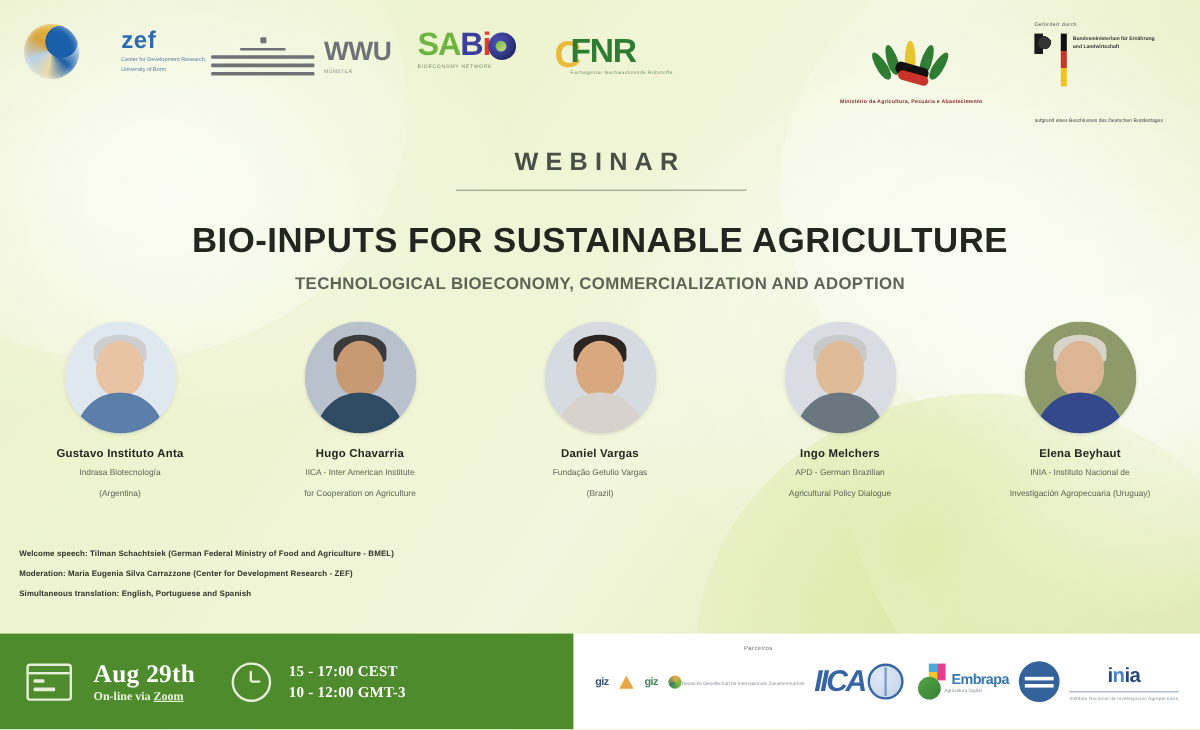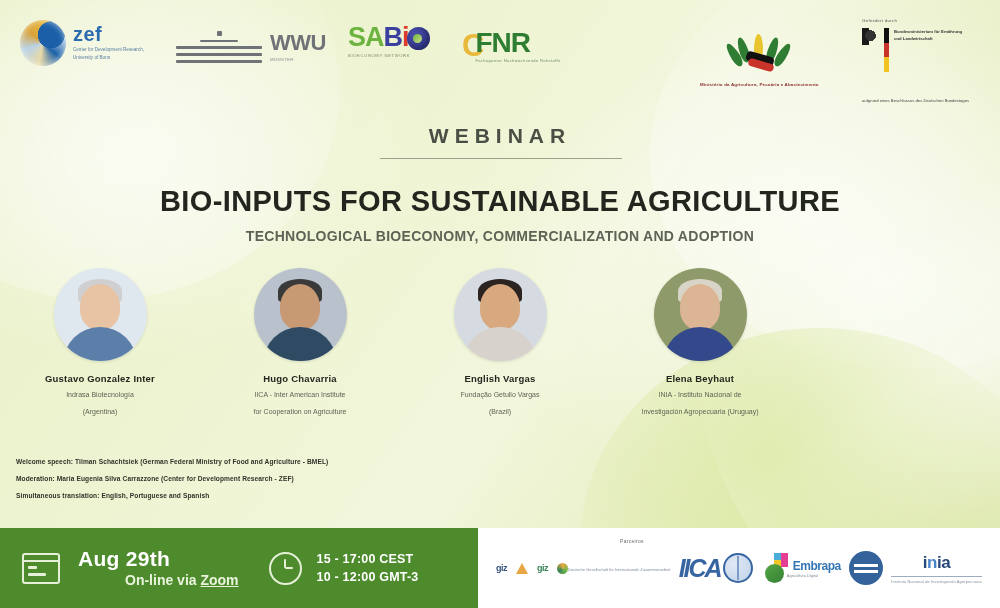--- a/index.html
+++ b/index.html
@@ -24,21 +24,21 @@
        transform:rotate(-14deg);}
   .sw3{right:-60px;bottom:-150px;width:480px;height:430px;
        background:radial-gradient(ellipse at 40% 30%,rgba(214,230,150,.65),rgba(214,230,150,0) 66%);}
   .sw4{left:-140px;top:-120px;width:480px;height:420px;
        background:radial-gradient(ellipse at 60% 70%,rgba(255,255,255,.5),rgba(255,255,255,0) 70%);}
 
   
   .logo-strip{position:absolute;left:0;top:0;width:1000px;height:118px;}
   .logo{position:absolute;display:flex;align-items:center;}
 
-  .zef{left:20px;top:20px;}
+  .zef{left:20px;top:20px;gap:28px;}
   .zef-mark{width:46px;height:46px;border-radius:50%;
     background:
       radial-gradient(circle at 68% 32%,#1a5fa8 0 30%,rgba(26,95,168,0) 31%),
       conic-gradient(from 10deg,#e8b93a,#cfe0ef,#1a5fa8,#e8d9a8,#b9d3e8,#d9a33a,#e8b93a);
     box-shadow:inset 0 0 6px rgba(255,255,255,.7);}
   .zef-txt{margin-left:7px;}
   .zef-name{font-size:20px;font-weight:700;color:#2b6cb0;letter-spacing:.5px;line-height:.9;}
   .zef-sub{font-size:4.6px;color:#5a7fa5;line-height:1.55;margin-top:3px;max-width:78px;}
 
   .wwu{left:176px;top:27px;}
@@ -107,29 +107,29 @@
     transform:translateX(-50%);}
   .spk-name{font-size:9.5px;font-weight:800;color:#23261f;margin-top:12px;letter-spacing:.2px;}
   .spk-org{font-size:7px;color:#5d6455;line-height:1.75;margin-top:5px;padding:0 14px;}
 
   
   .notes{position:absolute;left:16px;top:457px;width:600px;}
   .note{font-size:6.6px;color:#2f3329;font-weight:700;line-height:1.55;margin-bottom:7px;letter-spacing:.1px;}
 
   
   .footer{position:absolute;left:0;bottom:0;width:1000px;height:80px;display:flex;}
-  .foot-left{width:478px;background:#4e8b2c;display:flex;align-items:center;padding-left:22px;box-sizing:border-box;}
+  .foot-left{width:478px;background:#4e8b2c;display:flex;align-items:center;padding-left:22px;box-sizing:border-box;font-family:Liberation Serif, serif;}
   .cal-icon{width:34px;height:27px;border:2px solid #e6f0d8;border-radius:3px;position:relative;flex:none;}
   .cal-icon::before{content:"";position:absolute;left:0;right:0;top:5px;height:2px;background:#e6f0d8;}
   .cal-icon i{position:absolute;background:#e6f0d8;border-radius:1px;}
   .cal-icon i:nth-child(1){left:4px;top:11px;width:9px;height:3px;}
   .cal-icon i:nth-child(2){left:4px;top:18px;width:18px;height:3px;}
   .date-wrap{margin-left:18px;}
   .date-main{font-size:21px;font-weight:800;color:#fff;line-height:1;letter-spacing:.3px;}
-  .date-sub{font-size:14px;font-weight:700;color:#eaf4dc;margin-top:3px;margin-left:47px;}
+  .date-sub{font-size:10px;font-weight:700;color:#eaf4dc;margin-top:3px;}
   .date-sub u{text-decoration:underline;}
   .clock{width:29px;height:29px;border:2.5px solid #e6f0d8;border-radius:50%;margin-left:30px;position:relative;flex:none;}
   .clock i{position:absolute;background:#e6f0d8;border-radius:1px;left:50%;top:50%;transform-origin:0 0;}
   .clock i:nth-child(1){width:2px;height:9px;transform:translate(-1px,-9px);}
   .clock i:nth-child(2){width:8px;height:2px;transform:translate(0,-1px);}
   .time-wrap{margin-left:15px;}
   .time-l{font-size:12.5px;font-weight:800;color:#fff;line-height:1.45;letter-spacing:.2px;}
   .foot-right{flex:1;background:#fff;display:flex;align-items:center;justify-content:space-around;
     padding:0 14px;box-sizing:border-box;position:relative;}
   .promo-label{position:absolute;left:142px;top:10px;font-size:5px;color:#6b6b6b;letter-spacing:.3px;}
@@ -251,21 +251,21 @@
   <div class="subtitle">TECHNOLOGICAL BIOECONOMY, COMMERCIALIZATION AND ADOPTION</div>
 
   <div class="speakers">
     <div class="spk">
       <div class="avatar">
         <div class="av-bg" style="background:#dfe7ef"></div>
         <div class="av-hair" style="background:#cfcfcf"></div>
         <div class="av-head" style="background:#e8c3a4"></div>
         <div class="av-body" style="background:#5b7fa8"></div>
       </div>
-      <div class="spk-name">Gustavo Gonzalez Inter</div>
+      <div class="spk-name">Gustavo Instituto Anta</div>
       <div class="spk-org">Indrasa Biotecnología</div>
       <div class="spk-org">(Argentina)</div>
     </div>
     <div class="spk">
       <div class="avatar">
         <div class="av-bg" style="background:#b9c2cc"></div>
         <div class="av-hair" style="background:#3a3a3a"></div>
         <div class="av-head" style="background:#c89a74"></div>
         <div class="av-body" style="background:#2f4a63"></div>
       </div>
@@ -273,23 +273,34 @@
       <div class="spk-org">IICA - Inter American Institute</div>
       <div class="spk-org">for Cooperation on Agriculture</div>
     </div>
     <div class="spk">
       <div class="avatar">
         <div class="av-bg" style="background:#d6dbe2"></div>
         <div class="av-hair" style="background:#2b2420"></div>
         <div class="av-head" style="background:#d8a87f"></div>
         <div class="av-body" style="background:#d7d3cc"></div>
       </div>
-      <div class="spk-name">English Vargas</div>
+      <div class="spk-name">Daniel Vargas</div>
       <div class="spk-org">Fundação Getulio Vargas</div>
       <div class="spk-org">(Brazil)</div>
+    </div>
+    <div class="spk">
+      <div class="avatar">
+        <div class="av-bg" style="background:#d9dde3"></div>
+        <div class="av-hair" style="background:#c9c9c9"></div>
+        <div class="av-head" style="background:#e0bb98"></div>
+        <div class="av-body" style="background:#6b7780"></div>
+      </div>
+      <div class="spk-name">Ingo Melchers</div>
+      <div class="spk-org">APD - German Brazilian</div>
+      <div class="spk-org">Agricultural Policy Dialogue</div>
     </div>
     <div class="spk">
       <div class="avatar">
         <div class="av-bg" style="background:#8f9a6a"></div>
         <div class="av-hair" style="background:#d8d5c8"></div>
         <div class="av-head" style="background:#dcb694"></div>
         <div class="av-body" style="background:#34498c"></div>
       </div>
       <div class="spk-name">Elena Beyhaut</div>
       <div class="spk-org">INIA - Instituto Nacional de</div>

